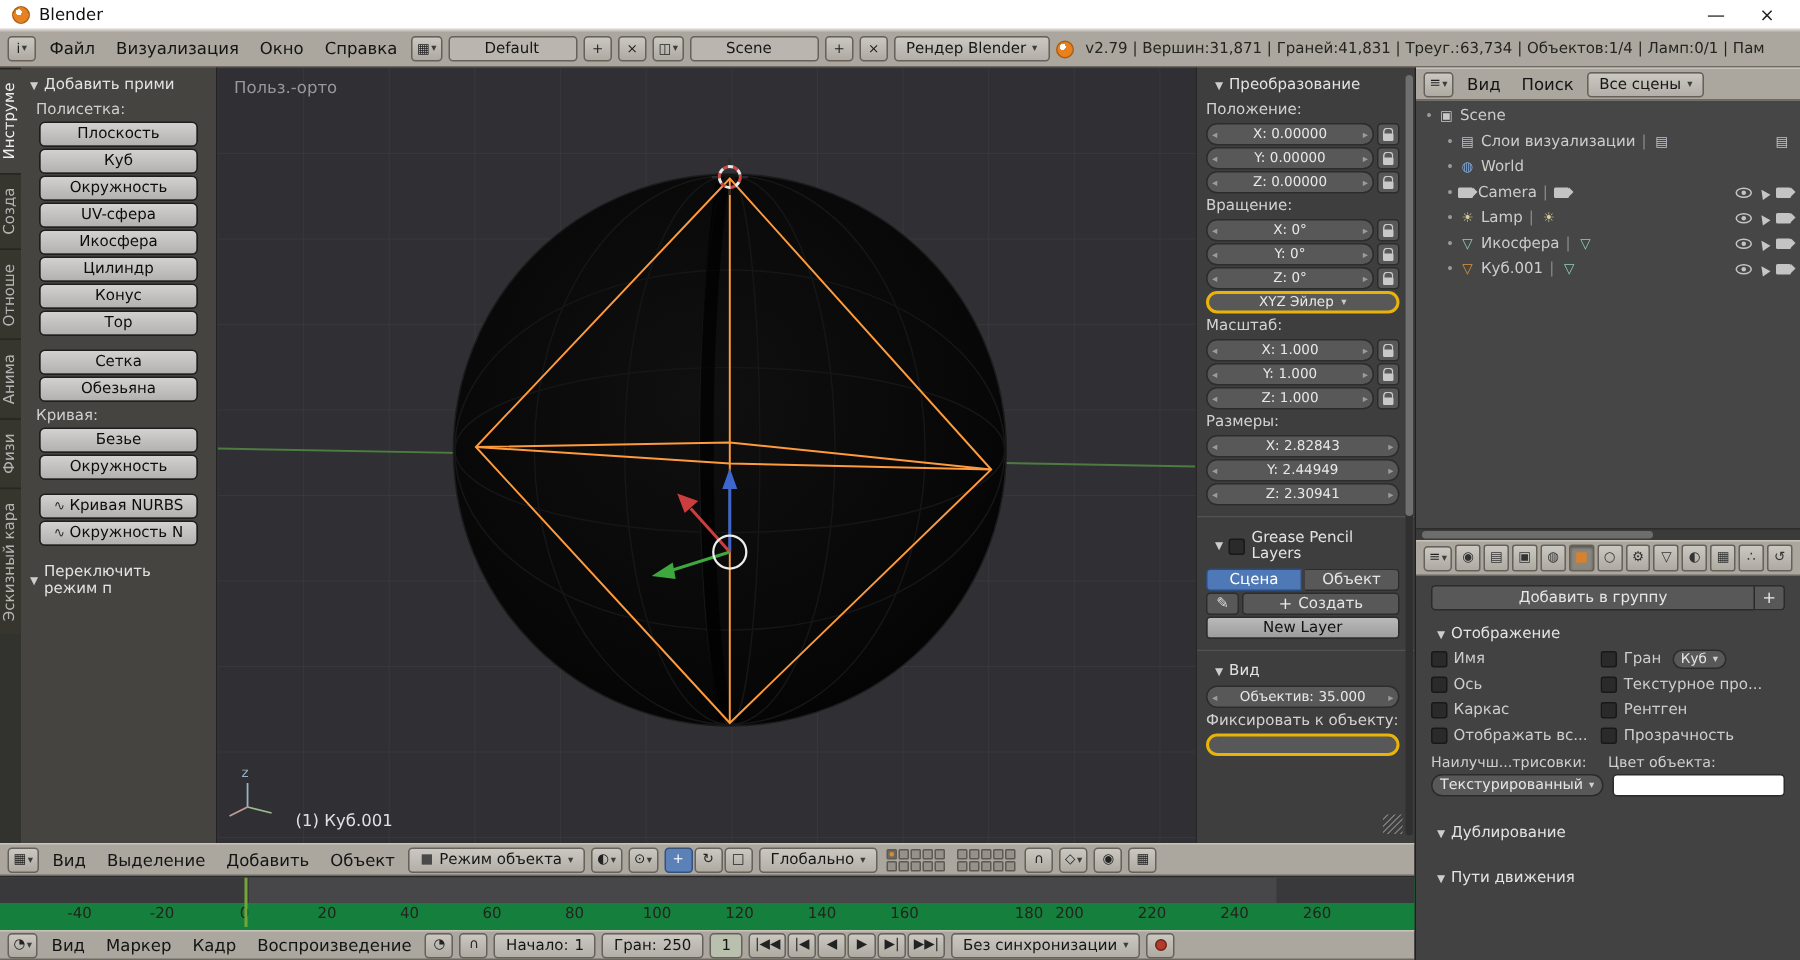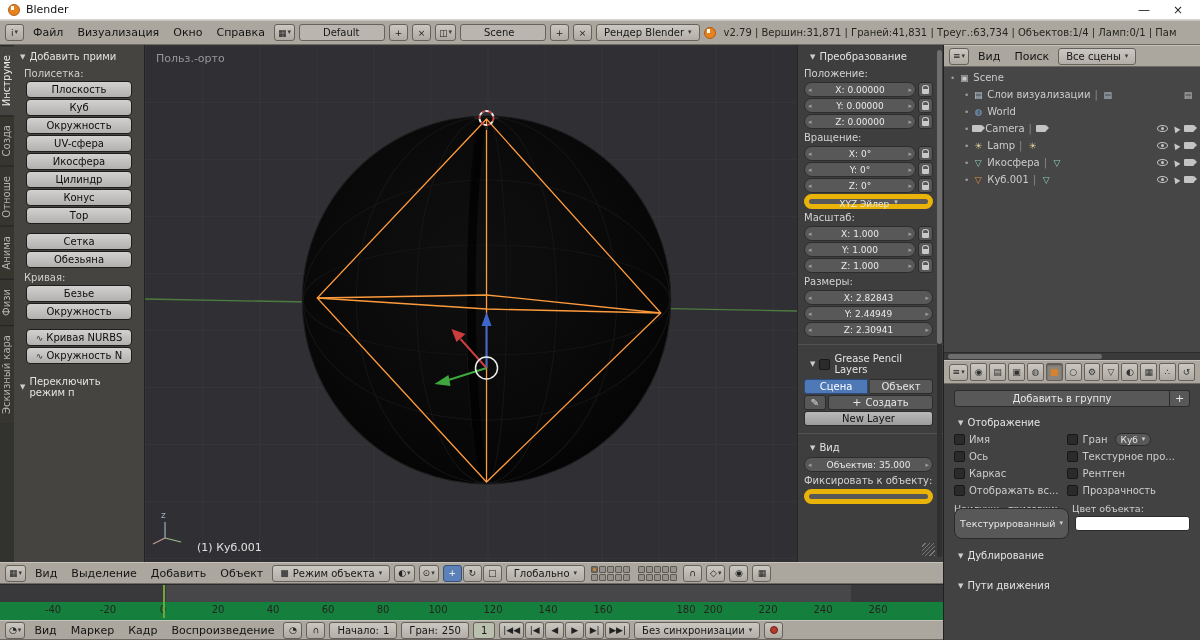--- a/index.html
+++ b/index.html
@@ -43,21 +43,21 @@
 
 .vp{flex:1;position:relative;overflow:hidden;background:#303034}
 .vpsvg{width:100%;height:100%;display:block}
 
 .npanel{width:146px;background:#3e3e3e;border-left:1px solid #262626;position:relative;padding:2px 10px 0 6px;overflow:hidden}
 .nlabel{color:#d2d2d2;font-size:10px;margin:3px 0 3px}
 .nrow{display:flex;gap:2px;margin:1px 0;height:15px;align-items:stretch}
 .slider{flex:1;position:relative;background:#585858;border:1px solid #2c2c2c;border-radius:8px;color:#e9e9e9;display:flex;align-items:center;justify-content:center;gap:3px;font-size:9px;white-space:nowrap;overflow:hidden}
 .slider::before{content:"◂";position:absolute;left:3px;font-size:7px;color:#9c9c9c}
 .slider::after{content:"▸";position:absolute;right:3px;font-size:7px;color:#9c9c9c}
-.ndrop{flex:1;background:#585858;border:5px solid #eab308;border-radius:8px;color:#e9e9e9;display:flex;align-items:flex-start;justify-content:center;gap:5px;font-size:9px}
+.ndrop{flex:1;background:#585858;border:2px solid #eab308;border-radius:8px;color:#e9e9e9;display:flex;align-items:center;justify-content:center;gap:5px;font-size:9px}
 .ndrop .carets{color:#c9c9c9}
 .lockbox{width:15px;background:#585858;border:1px solid #2c2c2c;border-radius:3px;display:flex;align-items:center;justify-content:center}
 .lock{width:7px;height:5px;background:#c9c9c9;border-radius:1px;position:relative;margin-top:3px}
 .lock::before{content:"";position:absolute;top:-4px;left:0px;width:5px;height:4px;border:1px solid #c9c9c9;border-bottom:none;border-radius:3px 3px 0 0}
 .nsep{height:1px;background:#2c2c2c;border-bottom:1px solid #525252;margin:7px -10px 4px -6px}
 .segbtn{flex:1;background:#585858;border:1px solid #2c2c2c;color:#e6e6e6;display:flex;align-items:center;justify-content:center;font-size:10px}
 .segbtn:first-child{border-radius:3px 0 0 3px}
 .segbtn:last-child{border-radius:0 3px 3px 0;border-left:none}
 .segbtn.active{background:#4e79b6;color:#fff;border-color:#2c4c7d}
 .nico{width:22px;background:#585858;border:1px solid #2c2c2c;border-radius:3px;color:#ddd;display:flex;align-items:center;justify-content:center;font-size:10px}
@@ -110,21 +110,21 @@
 .pbtn{flex:1;height:17px;background:#585858;border:1px solid #2b2b2b;border-radius:3px 0 0 3px;color:#e6e6e6;display:flex;align-items:center;justify-content:center;font-size:10px}
 .pplus{width:20px;height:17px;background:#585858;border:1px solid #2b2b2b;border-left:none;border-radius:0 3px 3px 0;color:#e6e6e6;display:flex;align-items:center;justify-content:center;font-size:11px}
 .cbgrid{display:grid;grid-template-columns:1fr 1.08fr;padding:0 2px}
 .cbrow{display:flex;align-items:center;gap:4px;color:#cdcdcd;font-size:10px;height:17px;white-space:nowrap;overflow:hidden}
 .cb{width:11px;height:11px;background:#2a2a2a;border:1px solid #181818;border-radius:2px;flex:none}
 .dpill{background:#585858;border:1px solid #2b2b2b;border-radius:8px;color:#e6e6e6;display:inline-flex;align-items:center;justify-content:center;gap:4px}
 .dpill.tiny{height:13px;padding:0 5px;font-size:9px;margin-left:3px}
 .plbls{display:flex;padding:4px 2px 1px;color:#cfcfcf;font-size:9.5px}
 .plbls span{flex:1;white-space:nowrap;overflow:hidden}
 .drow{display:flex;gap:6px;padding:0 2px;align-items:center;height:17px}
-.drow .dpill{flex:1;height:31px;font-size:9.5px}
+.drow .dpill{flex:1;height:15px;font-size:9.5px}
 .swatch{flex:1;height:15px;background:#ffffff;border:1px solid #2b2b2b;border-radius:3px}
 .pseg{display:flex;margin:2px 4px}
 .pseg span{flex:1;height:16px;background:#585858;border:1px solid #2b2b2b;border-left-width:0;color:#dddddd;display:flex;align-items:center;justify-content:center;font-size:9.5px}
 .pseg span:first-child{border-left-width:1px;border-radius:3px 0 0 3px}
 .pseg span:last-child{border-radius:0 3px 3px 0}
 .pseg span.active{background:#4e79b6;color:#fff}
 .mt6{margin-top:6px}.mt14{margin-top:14px}.mt12{margin-top:12px}
 </style>
 </head>
 <body>

